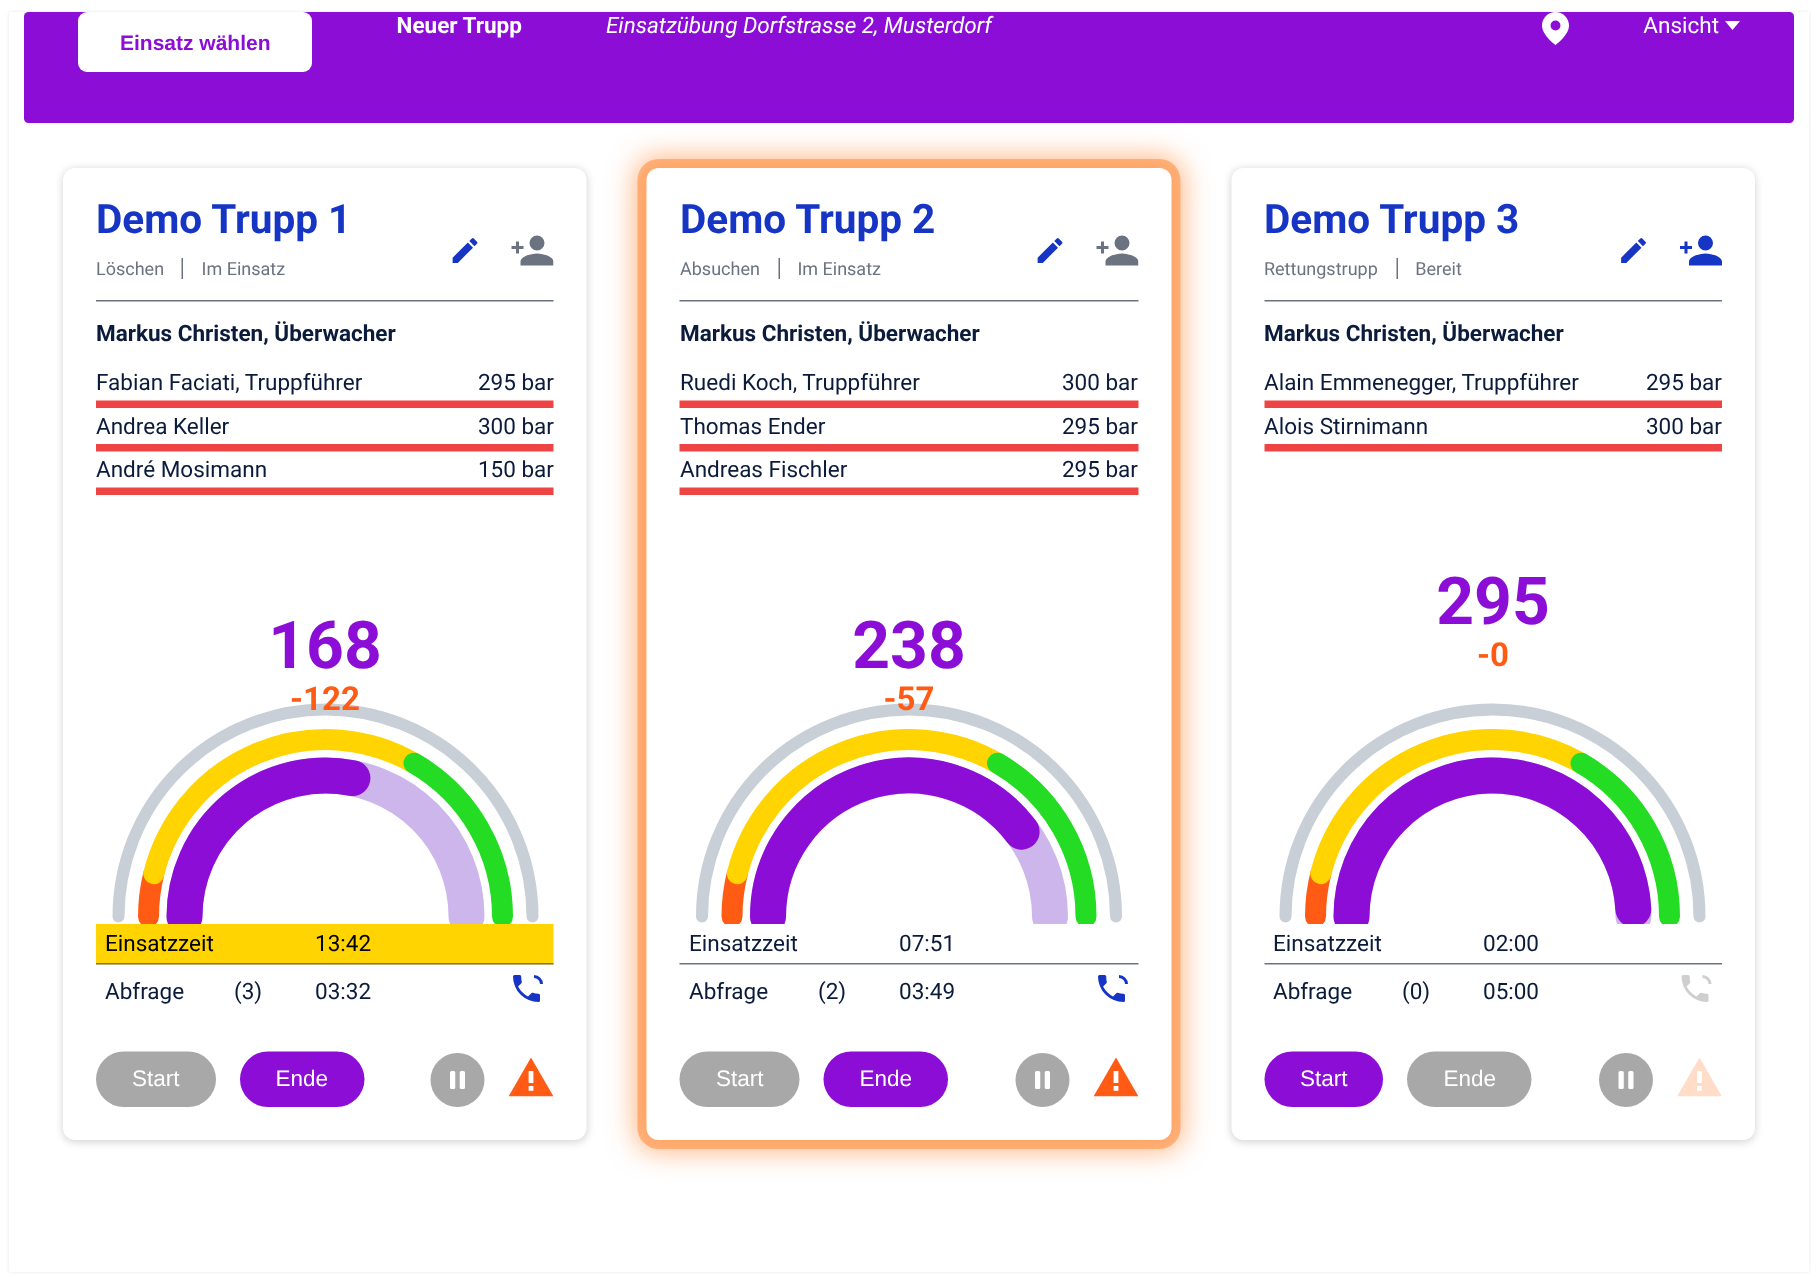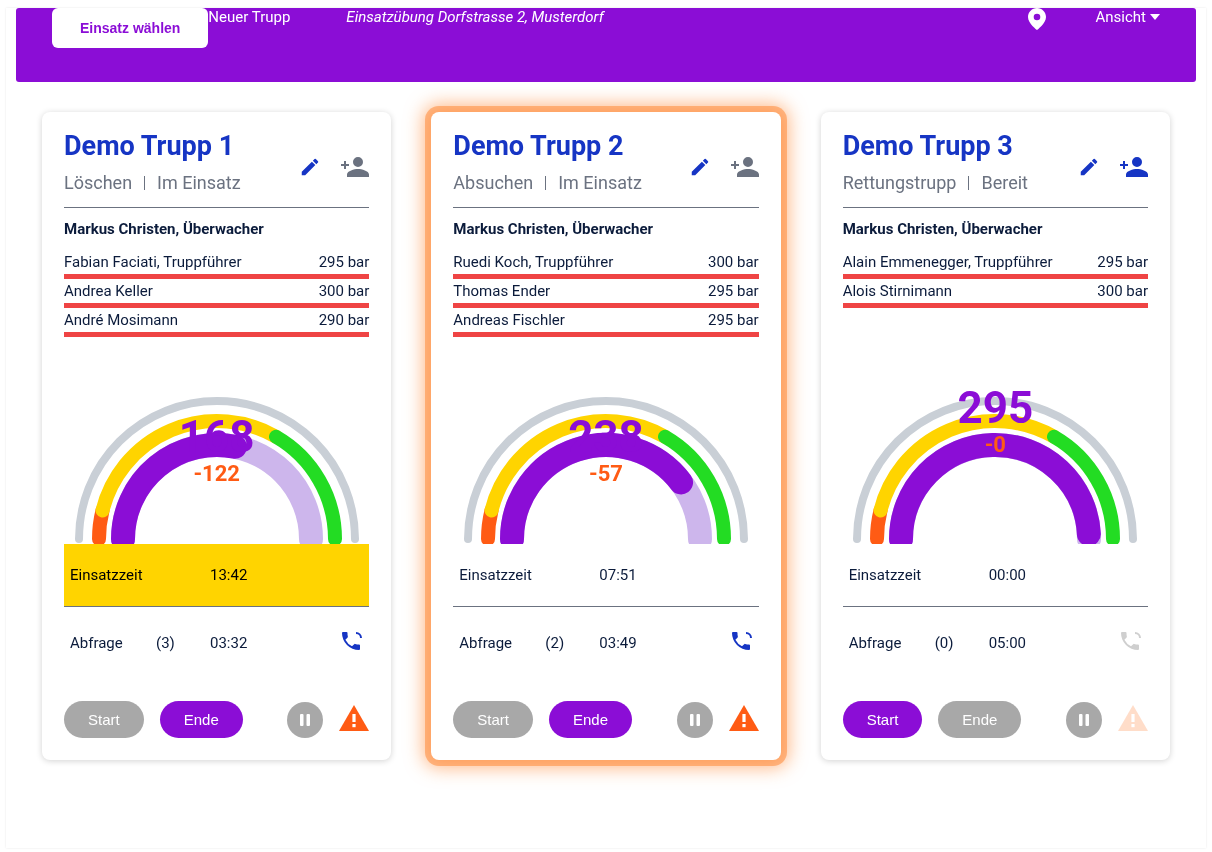--- a/index.html
+++ b/index.html
@@ -2,53 +2,53 @@
 <html><head>
 <meta charset="utf-8">
 <style>
   * { box-sizing: border-box; margin: 0; padding: 0; }
   html, body { width: 1212px; height: 852px; font-family: -apple-system, "Segoe UI", Roboto, Arial, sans-serif; background: #fff; overflow: hidden; }
   .frame { width: 1200px; height: 840px; margin: 0 auto; position: relative; background: #fff; box-shadow: 0 0 2px rgba(0,0,0,0.1); }
 
   
   .header { height: 74px; background: #8b0dd6; display: flex; align-items: flex-start; padding: 0 36px; color: #fff; font-size: 15px; margin: 8px 10px 0 10px; border-radius: 3px; }
   .btn-white { background: #fff; color: #8b0dd6; padding: 12px 28px; border-radius: 6px; font-weight: 600; font-size: 14px; border: none; cursor: pointer; }
-  .header .link { font-weight: 400; cursor: pointer; }
+  .header .link { margin-left: 56px; font-weight: 700; cursor: pointer; }
   .header .mission { margin-left: 56px; font-weight: 400; font-style: italic; }
   .header .spacer { flex: 1; }
   .header .icon-wrap { margin-left: 24px; cursor: pointer; display: flex; align-items: center; }
   .header .ansicht { margin-left: 50px; cursor: pointer; display: flex; align-items: center; gap: 4px; font-weight: 400; }
 
   
   .grid { display: flex; gap: 40px; padding: 30px 36px; }
   .card { position: relative; width: 352px; height: 648px; background: #fff; border-radius: 8px; box-shadow: 0 1px 6px rgba(0,0,0,0.18); padding: 18px 22px 22px; display: flex; flex-direction: column; }
   .card.glow { box-shadow: 0 0 0 6px rgba(255,140,60,0.55), 0 0 18px 8px rgba(255,140,60,0.6); }
 
   .card-head { display: flex; align-items: flex-start; }
   .card-head .titles { flex: 1; }
   .card-title { color: #1635c4; font-size: 27px; font-weight: 700; margin-bottom: 10px; cursor: pointer; }
-  .subline { color: #6b7280; font-size: 18px; display: flex; align-items: center; gap: 12px; }
+  .subline { color: #6b7280; font-size: 12px; display: flex; align-items: center; gap: 12px; }
   .subline .sep { width: 1px; height: 14px; background: #6b7280; }
   .card-icons { display: flex; gap: 18px; align-items: center; color: #6b7280; margin-top: 24px; }
   .card-icons .ico { cursor: pointer; }
 
   .hr { border: none; border-top: 1px solid #6b7280; margin: 14px 0 12px; }
 
   .supervisor { color: #0b1b3b; font-weight: 700; font-size: 15px; margin-bottom: 12px; }
   .member-row { display: flex; justify-content: space-between; color: #0b1b3b; font-size: 15px; padding: 3px 0; border-bottom: 5px solid #ef4444; }
   .member-row span:last-child { font-weight: 400; }
 
   .gauge-zone { flex: 1; position: relative; display:flex; flex-direction:column; justify-content:flex-end; align-items:center; }
   .gauge-svg { width: 300px; height: 160px; }
   .gauge-nums { position: absolute; left:0; right:0; top: 74px; text-align:center; }
   .gauge-big { color: #8b0dd6; font-size: 44px; font-weight: 700; }
   .gauge-delta { color: #ff5b14; font-size: 22px; font-weight: 700; margin-top: -2px; }
 
   .stat-block { width: 100%; }
-  .stat-row { display: flex; align-items: center; font-size: 15px; color: #0b1b3b; padding: 22px 6px; border-bottom: 1px solid #6b7280; }
+  .stat-row { display: flex; align-items: center; font-size: 15px; color: #0b1b3b; padding: 4px 6px; border-bottom: 1px solid #6b7280; }
   .stat-row.yellow { background: #ffd400; color:#000; }
   .stat-row .label { width: 86px; }
   .stat-row .count { width: 54px; }
   .stat-row .time { width: 60px; }
   .stat-row .grow { flex:1; }
   .phone { color:#1635c4; cursor:pointer; }
   .phone.off { color:#cfcfcf; cursor:default; }
 
   .actions { display:flex; align-items:center; gap: 16px; margin-top: 22px; }
   .pill { padding: 10px 24px; border-radius: 999px; font-size: 15px; font-weight: 500; border:none; cursor:pointer; }
@@ -109,21 +109,21 @@
     <div class="member-row">
       <span>Fabian Faciati, Truppführer</span>
       <span>295 bar</span>
     </div>
     <div class="member-row">
       <span>Andrea Keller</span>
       <span>300 bar</span>
     </div>
     <div class="member-row">
       <span>André Mosimann</span>
-      <span>290 bar</span>
+      <span>150 bar</span>
     </div>
 
     <div class="gauge-zone">
       <svg class="gauge-svg" viewBox="0 0 300 160">
             <g stroke="#c9cfd6">
               <path fill="none" stroke-linecap="round" stroke-width="8" d="M 12 154.99999999999997 A 138 138 0 0 1 288 155"></path>
             </g>
             <g stroke="#ff5b14">
               <path fill="none" stroke-linecap="round" stroke-width="14" d="M 32 154.99999999999997 A 118 118 0 0 1 35.50510429943242 126.4532163192392"></path>
             </g>
@@ -339,21 +339,21 @@
       <div class="gauge-nums">
         <div class="gauge-big">295</div>
         <div class="gauge-delta">-0</div>
       </div>
     </div>
 
     <div class="stat-block">
       <div class="stat-row ">
         <span class="label">Einsatzzeit</span>
         <span class="count"></span>
-        <span class="time">00:00</span>
+        <span class="time">02:00</span>
         <span class="grow"></span>
       </div>
       <div class="stat-row" style="border-bottom:none">
         <span class="label">Abfrage</span>
         <span class="count">(0)</span>
         <span class="time">05:00</span>
         <span class="grow"></span>
         <span class="phone off"><svg width="24" height="24" viewBox="0 0 24 24">
                 <path fill="#cfcfcf" d="M20 15.5c-1.3 0-2.6-.2-3.8-.6a1 1 0 00-1 .24l-2.2 2.2a15.5 15.5 0 01-6.6-6.6l2.2-2.2a1 1 0 00.24-1A12.9 12.9 0 018.5 4 1 1 0 007.5 3H4a1 1 0 00-1 1 17 17 0 0017 17 1 1 0 001-1v-3.5a1 1 0 00-1-1z"></path>
                 <path fill="#cfcfcf" d="M17 3v2a4 4 0 014 4h2a6 6 0 00-6-6z"></path>

